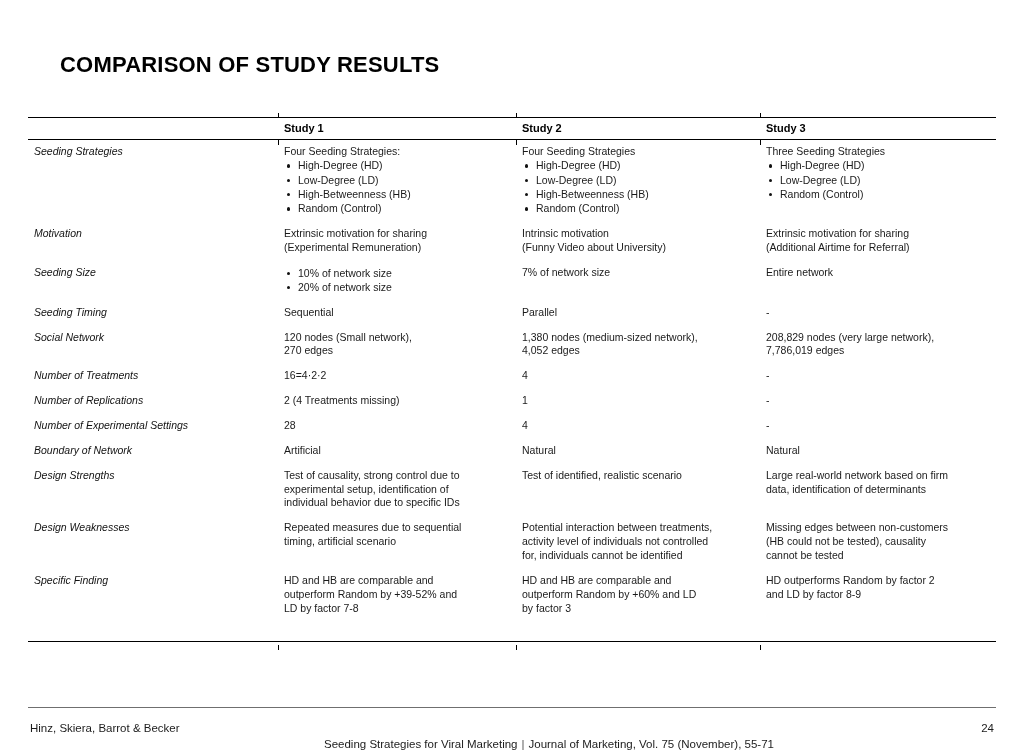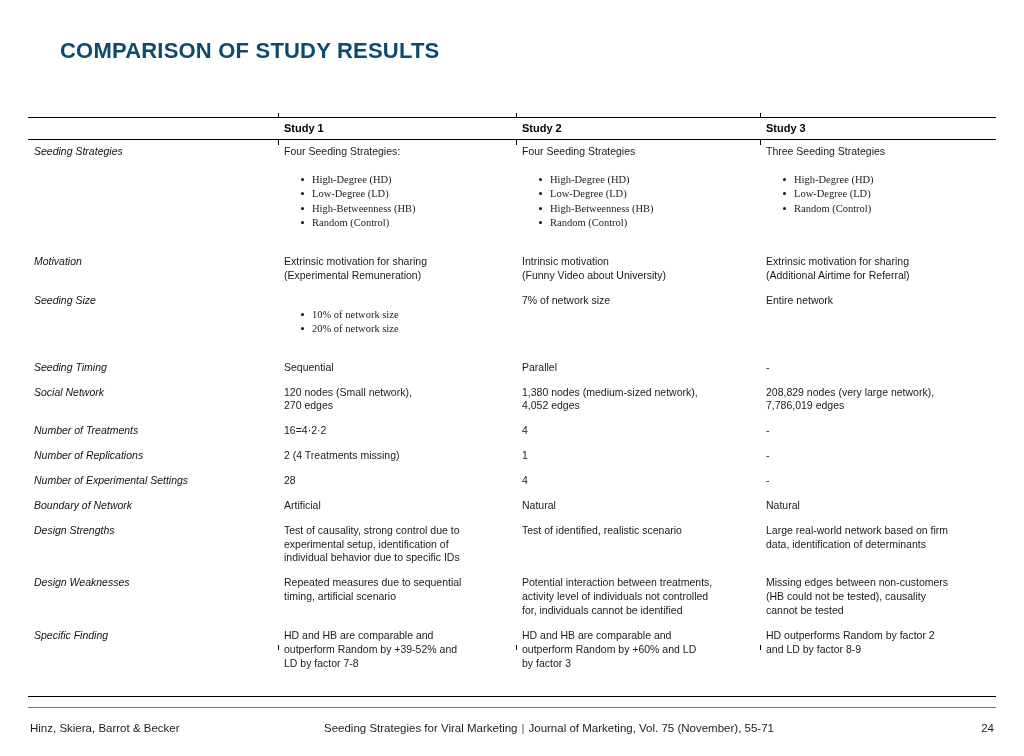--- a/index.html
+++ b/index.html
@@ -13,25 +13,25 @@
     font-family: "Liberation Sans", sans-serif;
     color: #000000;
     position: relative;
     overflow: hidden;
   }
 
   
   .slide-title {
     position: absolute;
     left: 60px;
-    top: 38px;
+    top: 52px;
     font-size: 22px;
     font-weight: bold;
     letter-spacing: 0.2px;
-    color: #0c4a6e;
+    color: #000000;
     white-space: nowrap;
     text-align: right;
   }
 
   
   .table-wrap {
     position: absolute;
     left: 28px;
     top: 117px;
     width: 968px;
@@ -82,23 +82,22 @@
     font-size: 10.5px;
     color: #111;
     white-space: nowrap;
     margin-top: 24px;
   }
 
   .cell-lead { display: block; }
 
   ul.bullets {
     list-style: none;
-    margin: 14px;
+    margin: 0;
     padding: 0;
-    font-family: Liberation Serif, serif;
   }
   ul.bullets li {
     position: relative;
     padding-left: 14px;
     margin: 0.5px 0 0 0;
   }
   ul.bullets li::before {
     content: "";
     position: absolute;
     left: 3px;
@@ -136,21 +135,21 @@
   }
   .footer .f-authors {
     position: absolute;
     left: 2px;
     top: 0;
     white-space: nowrap;
   }
   .footer .f-center {
     position: absolute;
     left: 296px;
-    top: 0;
+    top: 16px;
     white-space: nowrap;
   }
   .footer .f-center .f-sep {
     padding: 0 4px;
     color: #555;
   }
   .footer .f-page {
     position: absolute;
     right: 2px;
     top: 0;

